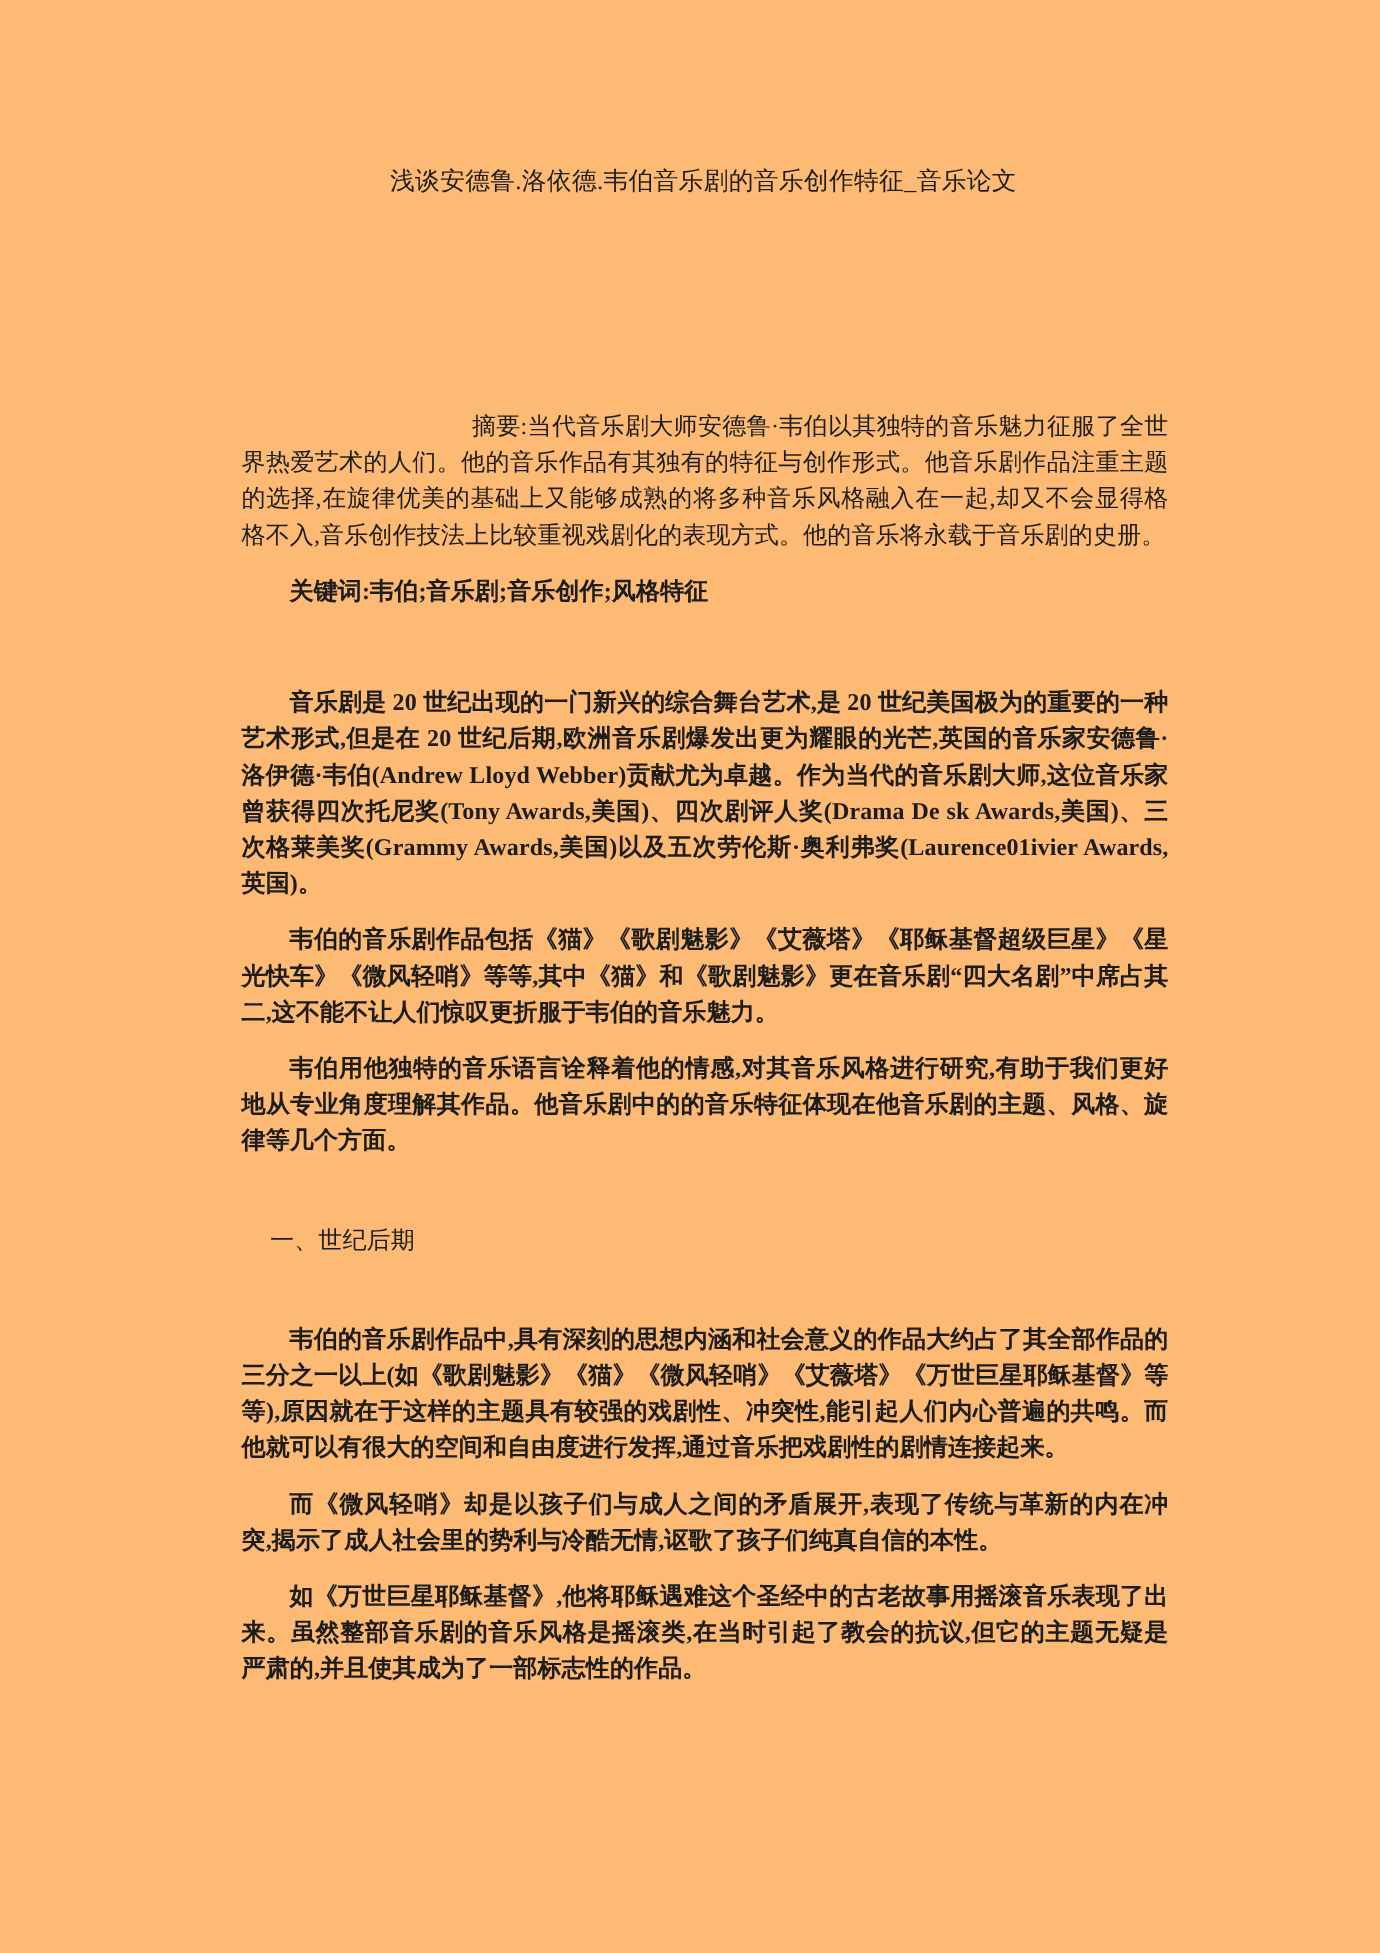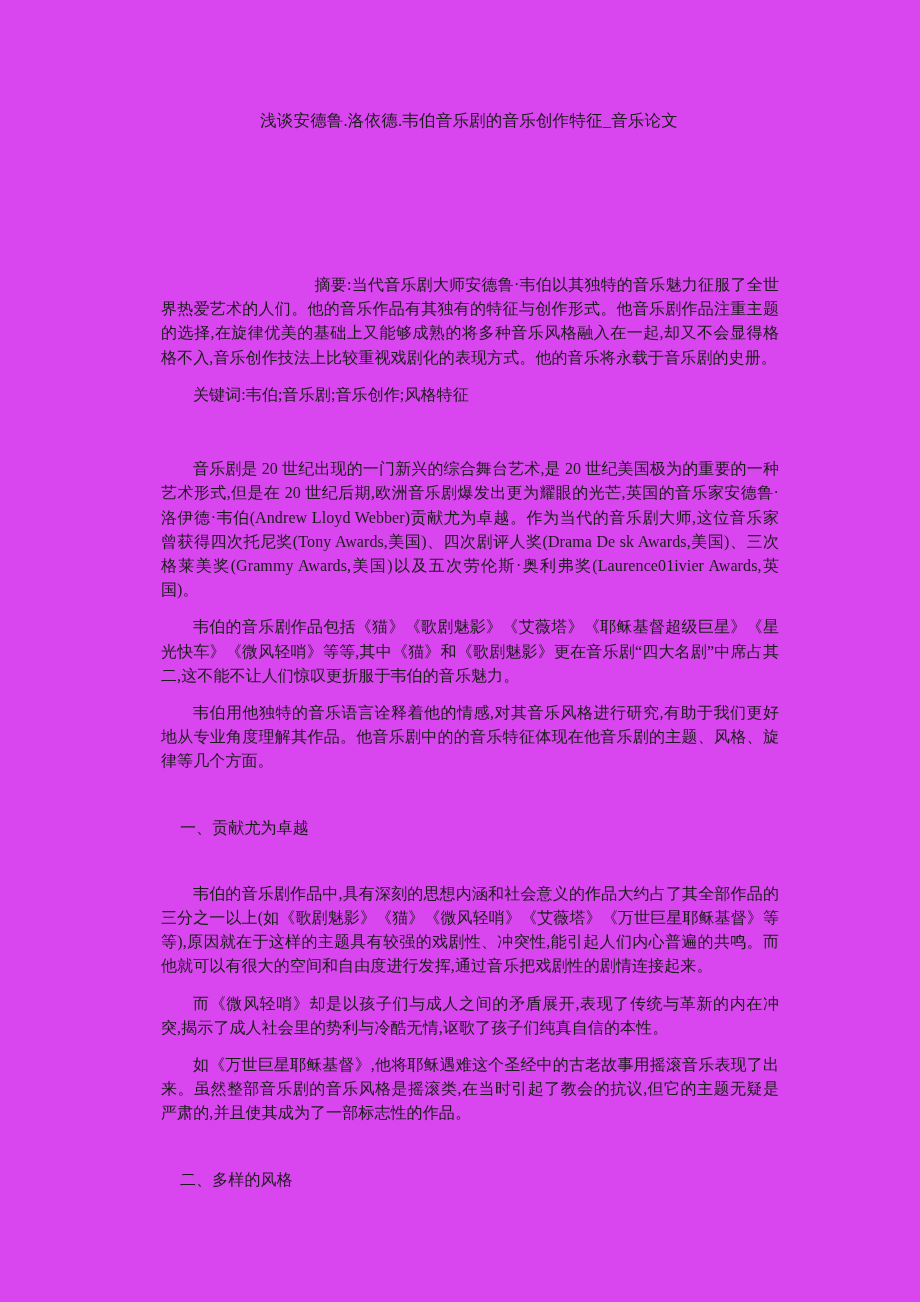--- a/index.html
+++ b/index.html
@@ -11,21 +11,21 @@
     width: 920px;
     height: 1302px;
     position: relative;
     font-family: "Liberation Serif", "DejaVu Serif", serif;
     color: #1a1a1a;
     overflow: hidden;
   }
   .page {
     position: absolute;
     inset: 0;
-    background: #d946ef;
+    background: #fdba74;
   }
   .doc-title {
     position: absolute;
     left: 148px;
     top: 108px;
     width: 642px;
     text-align: center;
     font-size: 16.5px;
     line-height: 26px;
     color: #1c1c1c;
@@ -42,20 +42,21 @@
     margin: 13px;
     font-size: 16px;
     line-height: 24.2px;
     text-align: justify;
     text-justify: inter-ideograph;
     color: #1c1c1c;
     letter-spacing: 0.1px;
   }
   p.indent {
     text-indent: 2em;
+    font-weight: bold;
   }
   p.first-abstract {
     text-indent: 9.6em;
   }
   .section-heading {
     margin: 0;
     font-size: 16px;
     line-height: 24.2px;
     text-indent: 2em;
     color: #1c1c1c;
@@ -81,33 +82,32 @@
     <div class="gap-small"></div>
 
     <p class="para indent">音乐剧是 20 世纪出现的一门新兴的综合舞台艺术,是 20 世纪美国极为的重要的一种艺术形式,但是在 20 世纪后期,欧洲音乐剧爆发出更为耀眼的光芒,英国的音乐家安德鲁·洛伊德·韦伯(Andrew Lloyd Webber)贡献尤为卓越。作为当代的音乐剧大师,这位音乐家曾获得四次托尼奖(Tony Awards,美国)、四次剧评人奖(Drama De sk Awards,美国)、三次格莱美奖(Grammy Awards,美国)以及五次劳伦斯·奥利弗奖(Laurence01ivier Awards,英国)。</p>
 
     <p class="para indent">韦伯的音乐剧作品包括《猫》《歌剧魅影》《艾薇塔》《耶稣基督超级巨星》《星光快车》《微风轻哨》等等,其中《猫》和《歌剧魅影》更在音乐剧“四大名剧”中席占其二,这不能不让人们惊叹更折服于韦伯的音乐魅力。</p>
 
     <p class="para indent">韦伯用他独特的音乐语言诠释着他的情感,对其音乐风格进行研究,有助于我们更好地从专业角度理解其作品。他音乐剧中的的音乐特征体现在他音乐剧的主题、风格、旋律等几个方面。</p>
 
     <div class="gap-heading-before"></div>
 
-    <p class="section-heading">一、贡献尤为卓越</p>
+    <p class="section-heading">一、世纪后期</p>
 
     <div class="gap-heading-after"></div>
 
     <p class="para indent">韦伯的音乐剧作品中,具有深刻的思想内涵和社会意义的作品大约占了其全部作品的三分之一以上(如《歌剧魅影》《猫》《微风轻哨》《艾薇塔》《万世巨星耶稣基督》等等),原因就在于这样的主题具有较强的戏剧性、冲突性,能引起人们内心普遍的共鸣。而他就可以有很大的空间和自由度进行发挥,通过音乐把戏剧性的剧情连接起来。</p>
 
     <p class="para indent">而《微风轻哨》却是以孩子们与成人之间的矛盾展开,表现了传统与革新的内在冲突,揭示了成人社会里的势利与冷酷无情,讴歌了孩子们纯真自信的本性。</p>
 
     <p class="para indent">如《万世巨星耶稣基督》,他将耶稣遇难这个圣经中的古老故事用摇滚音乐表现了出来。虽然整部音乐剧的音乐风格是摇滚类,在当时引起了教会的抗议,但它的主题无疑是严肃的,并且使其成为了一部标志性的作品。</p>
 
 
     <div class="gap-heading-before"></div>
 
-    <p class="section-heading">二、多样的风格</p>
 
     <div class="gap-heading-after"></div>
 
 
 
   </div>
 </div>
 
 </body></html>

